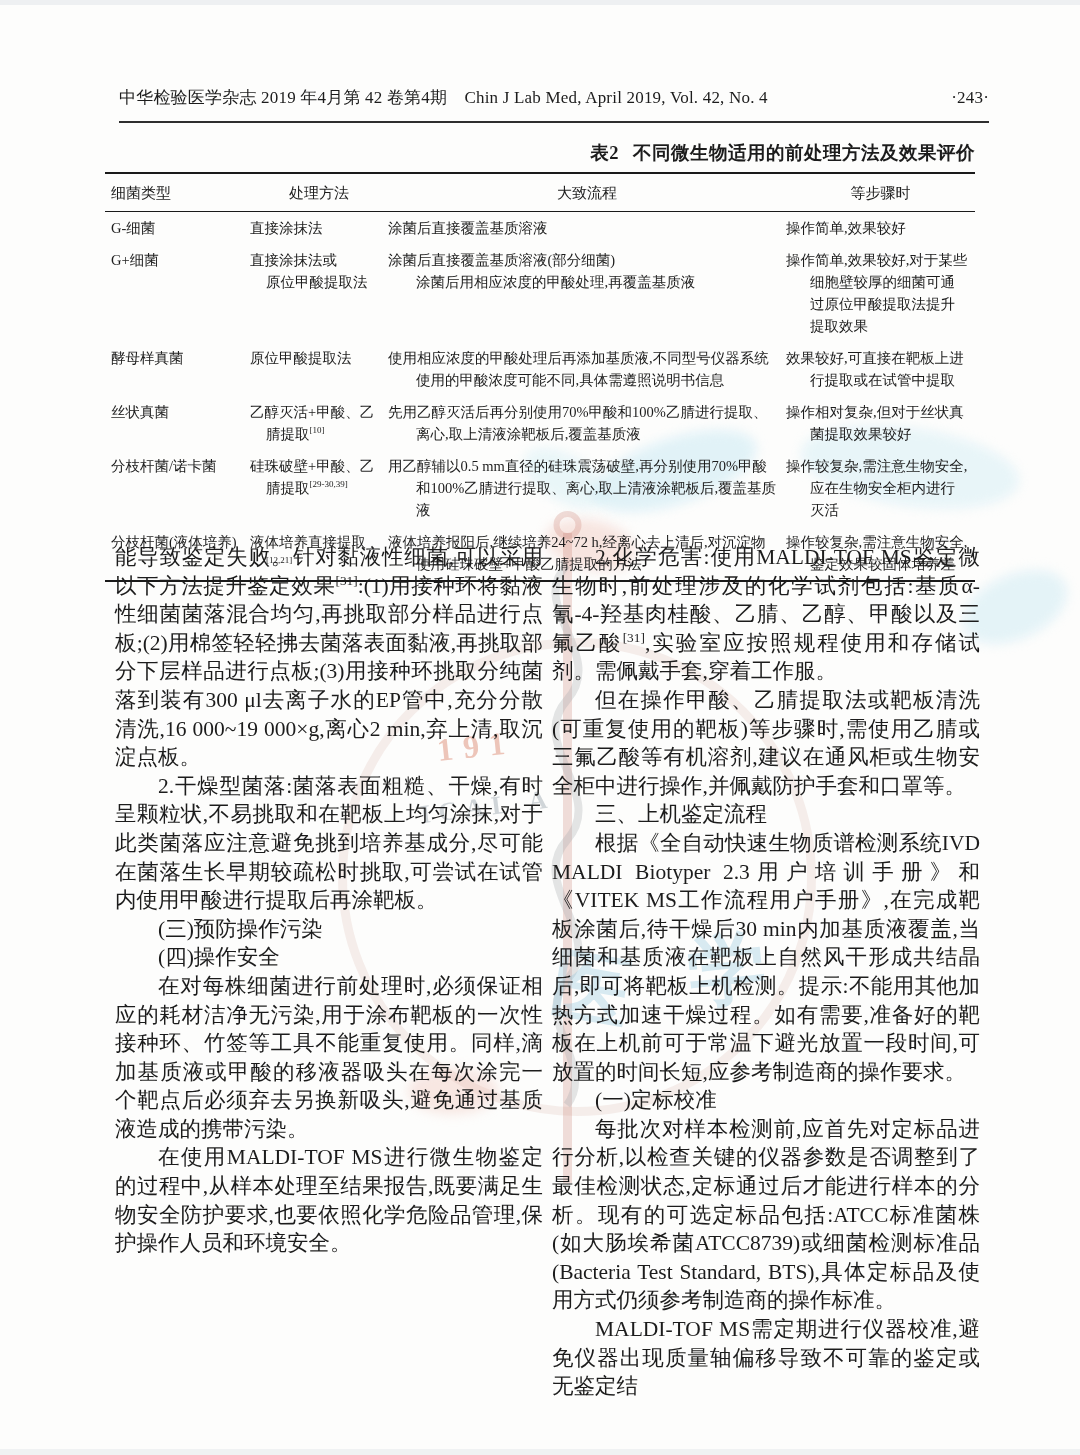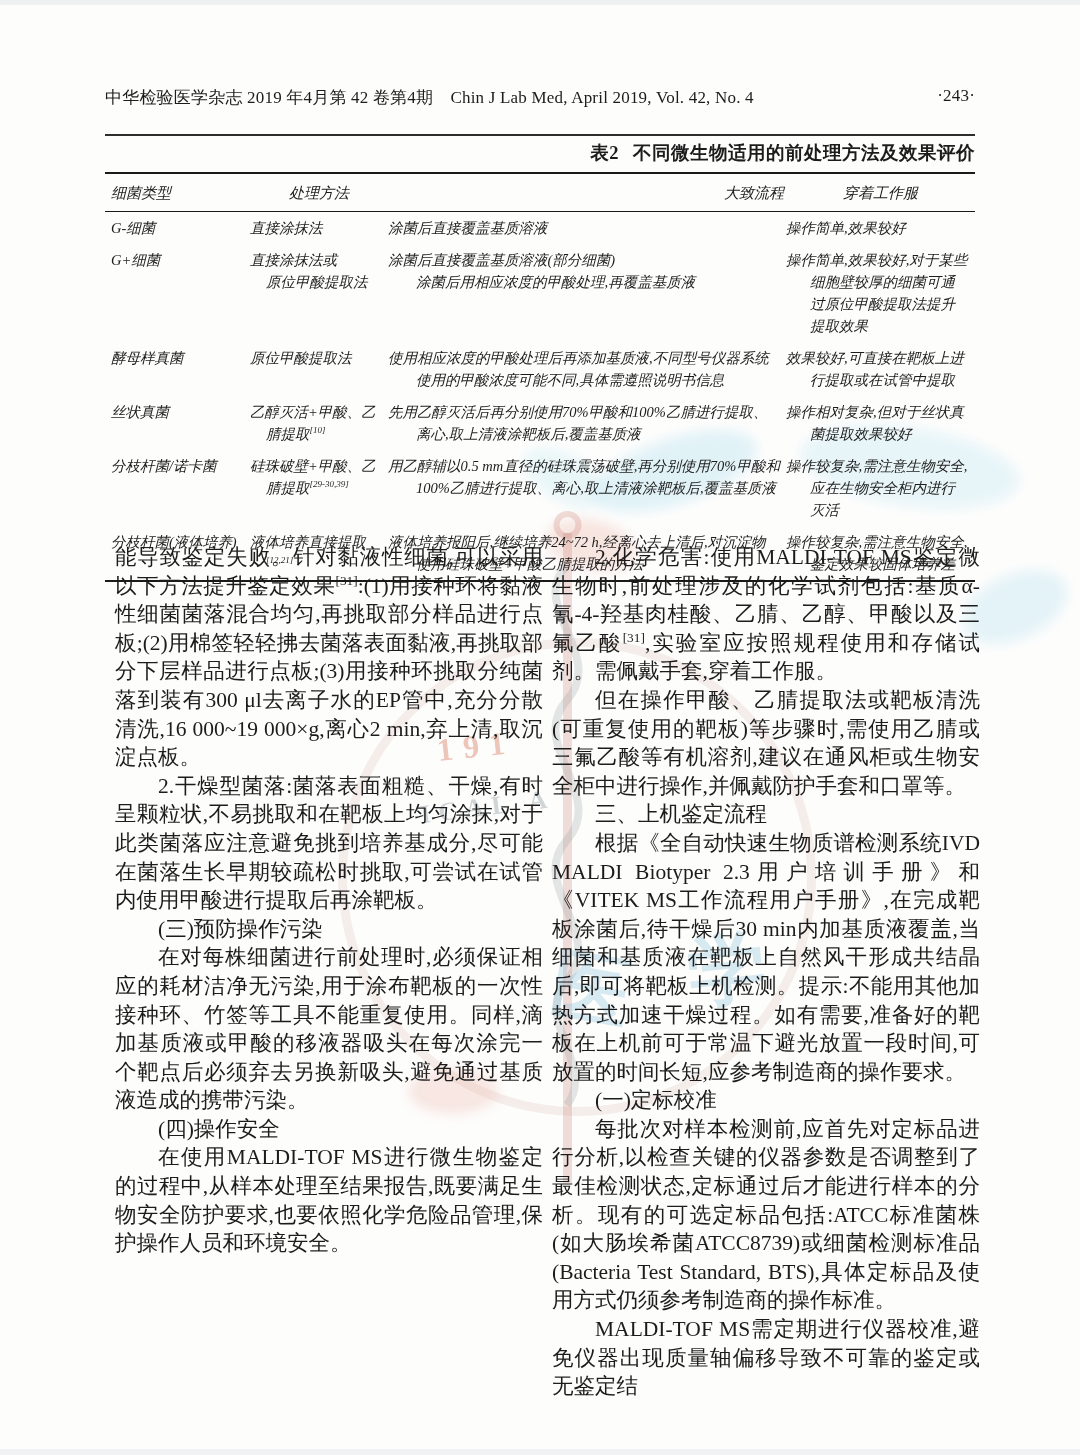--- a/index.html
+++ b/index.html
@@ -9,52 +9,52 @@
     background:#fdfdfc;
     overflow:hidden;
     font-family:"Liberation Serif","DejaVu Serif",serif;
     color:#1c1c1c;
   }
   .scan-edge-top{position:absolute;top:0;left:0;width:100%;height:5px;background:#eef0f2;}
   .scan-edge-bottom{position:absolute;bottom:0;left:0;width:100%;height:6px;background:#f0f2f3;}
 
   
   .running-head{
-    position:absolute;left:105px;top:86px;width:870px;
-    display:flex;justify-content:space-between;align-items:flex-start;
+    position:absolute;left:119px;top:86px;width:870px;
+    display:flex;justify-content:space-between;align-items:center;
     font-size:17px;letter-spacing:.2px;
-    border-bottom:2px solid #2e2e2e;padding-bottom:25px;
+    border-bottom:2px solid #2e2e2e;padding-bottom:12px;
   }
 
   
   .table-caption{
     position:absolute;left:105px;top:140px;width:870px;
     text-align:right;font-size:18.5px;font-weight:bold;letter-spacing:.5px;
   }
   .table-caption .cap-label{margin-right:14px;}
   .pre-table{
     position:absolute;left:105px;top:172px;width:870px;
     border-collapse:collapse;table-layout:fixed;
     font-size:14.5px;line-height:22px;
-    border-top:2.5px solid #1a1a1a;border-bottom:2.5px solid #1a1a1a;font-style:italic;
+    border-top:2.5px solid #1a1a1a;border-bottom:2.5px solid #1a1a1a;
   }
   .pre-table th{
     font-weight:normal;font-size:15px;
     border-bottom:1.5px solid #1a1a1a;
     padding:8px 2px 7px 2px;vertical-align:middle;
   }
   .pre-table td{
     vertical-align:top;padding:5px 6px 5px 0;
     white-space:pre-line;
   }
   .pre-table th.c-type,.pre-table td.c-type{text-align:left;padding-left:6px;}
   .pre-table td.c-type{padding-left:20px;text-indent:-14px;}
   .pre-table th.c-method{text-align:center;}
   .pre-table td.c-method{padding-left:16px;text-indent:-16px;}
-  .pre-table th.c-process{text-align:right;}
+  .pre-table th.c-process{text-align:center;}
   .pre-table td.c-process{padding-left:28px;text-indent:-28px;}
   .pre-table th.c-eval{text-align:center;}
   .pre-table td.c-eval{padding-left:24px;text-indent:-24px;}
   sup{font-size:.62em;vertical-align:super;line-height:0;}
 
   
   .text-col{
     position:absolute;top:543px;width:428px;
     font-size:21.5px;line-height:28.6px;
     text-align:justify;
@@ -120,21 +120,21 @@
       <col style="width:145px">
         <col style="width:138px">
         <col style="width:398px">
         <col style="width:189px">
     </colgroup>
     <thead>
       <tr>
         <th class="c-type">细菌类型</th>
         <th class="c-method">处理方法</th>
         <th class="c-process">大致流程</th>
-        <th class="c-eval">穿着工作服</th>
+        <th class="c-eval">等步骤时</th>
       </tr>
     </thead>
     <tbody>
       <tr>
         <td class="c-type">G-细菌</td>
         <td class="c-method">直接涂抹法</td>
         <td class="c-process">涂菌后直接覆盖基质溶液</td>
         <td class="c-eval">操作简单,效果较好</td>
       </tr>
       <tr>
@@ -169,22 +169,22 @@
         <td class="c-process">液体培养报阳后,继续培养24~72 h,经离心去上清后,对沉淀物使用硅珠破壁+甲酸乙腈提取的方法</td>
         <td class="c-eval">操作较复杂,需注意生物安全,鉴定效果较固体培养差</td>
       </tr>
     </tbody>
   </table>
 
   <div class="text-col col-left">
     <p class="para">能导致鉴定失败。针对黏液性细菌,可以采用以下方法提升鉴定效果<sup>[31]</sup>:(1)用接种环将黏液性细菌菌落混合均匀,再挑取部分样品进行点板;(2)用棉签轻轻拂去菌落表面黏液,再挑取部分下层样品进行点板;(3)用接种环挑取分纯菌落到装有300 μl去离子水的EP管中,充分分散清洗,16 000~19 000×g,离心2 min,弃上清,取沉淀点板。</p>
     <p class="para ind">2.干燥型菌落:菌落表面粗糙、干燥,有时呈颗粒状,不易挑取和在靶板上均匀涂抹,对于此类菌落应注意避免挑到培养基成分,尽可能在菌落生长早期较疏松时挑取,可尝试在试管内使用甲酸进行提取后再涂靶板。</p>
     <p class="para ind">(三)预防操作污染</p>
+    <p class="para ind">(四)操作安全</p>
     <p class="para ind">在对每株细菌进行前处理时,必须保证相应的耗材洁净无污染,用于涂布靶板的一次性接种环、竹签等工具不能重复使用。同样,滴加基质液或甲酸的移液器吸头在每次涂完一个靶点后必须弃去另换新吸头,避免通过基质液造成的携带污染。</p>
-    <p class="para ind">(四)操作安全</p>
     <p class="para ind">在使用MALDI-TOF MS进行微生物鉴定的过程中,从样本处理至结果报告,既要满足生物安全防护要求,也要依照化学危险品管理,保护操作人员和环境安全。</p>
   </div>
 
   <div class="text-col col-right">
     <p class="para ind">2.化学危害:使用MALDI-TOF MS鉴定微生物时,前处理涉及的化学试剂包括:基质α-氰-4-羟基肉桂酸、乙腈、乙醇、甲酸以及三氟乙酸<sup>[31]</sup>,实验室应按照规程使用和存储试剂。需佩戴手套,穿着工作服。</p>
     <p class="para ind">但在操作甲酸、乙腈提取法或靶板清洗(可重复使用的靶板)等步骤时,需使用乙腈或三氟乙酸等有机溶剂,建议在通风柜或生物安全柜中进行操作,并佩戴防护手套和口罩等。</p>
     <p class="para ind">三、上机鉴定流程</p>
     <p class="para ind">根据《全自动快速生物质谱检测系统IVD MALDI Biotyper 2.3用户培训手册》和《VITEK MS工作流程用户手册》,在完成靶板涂菌后,待干燥后30 min内加基质液覆盖,当细菌和基质液在靶板上自然风干形成共结晶后,即可将靶板上机检测。提示:不能用其他加热方式加速干燥过程。如有需要,准备好的靶板在上机前可于常温下避光放置一段时间,可放置的时间长短,应参考制造商的操作要求。</p>
     <p class="para ind">(一)定标校准</p>
     <p class="para ind">每批次对样本检测前,应首先对定标品进行分析,以检查关键的仪器参数是否调整到了最佳检测状态,定标通过后才能进行样本的分析。现有的可选定标品包括:ATCC标准菌株(如大肠埃希菌ATCC8739)或细菌检测标准品(Bacteria Test Standard, BTS),具体定标品及使用方式仍须参考制造商的操作标准。</p>

